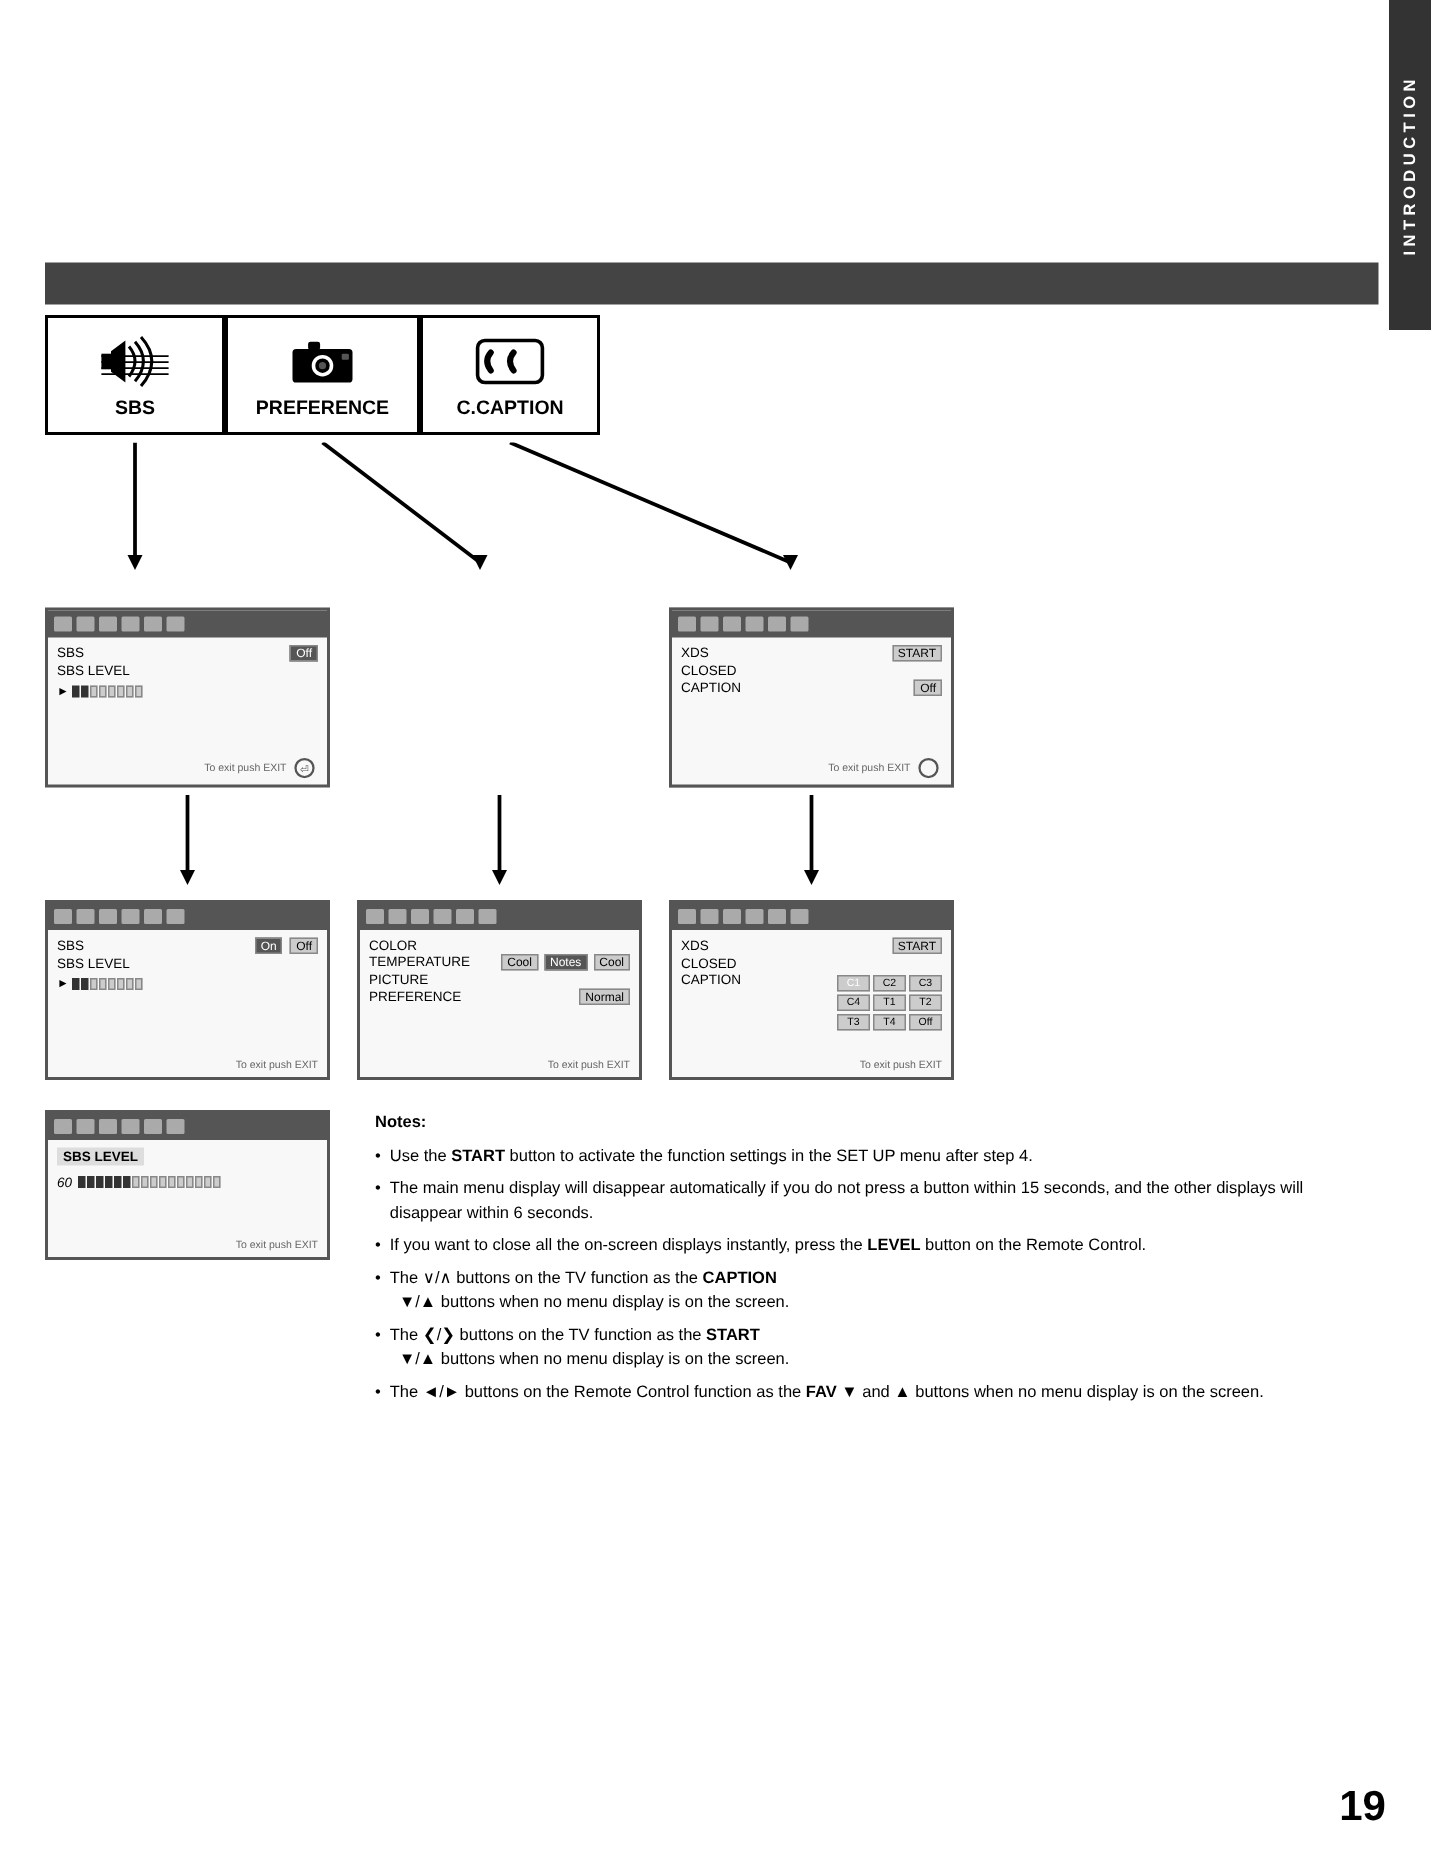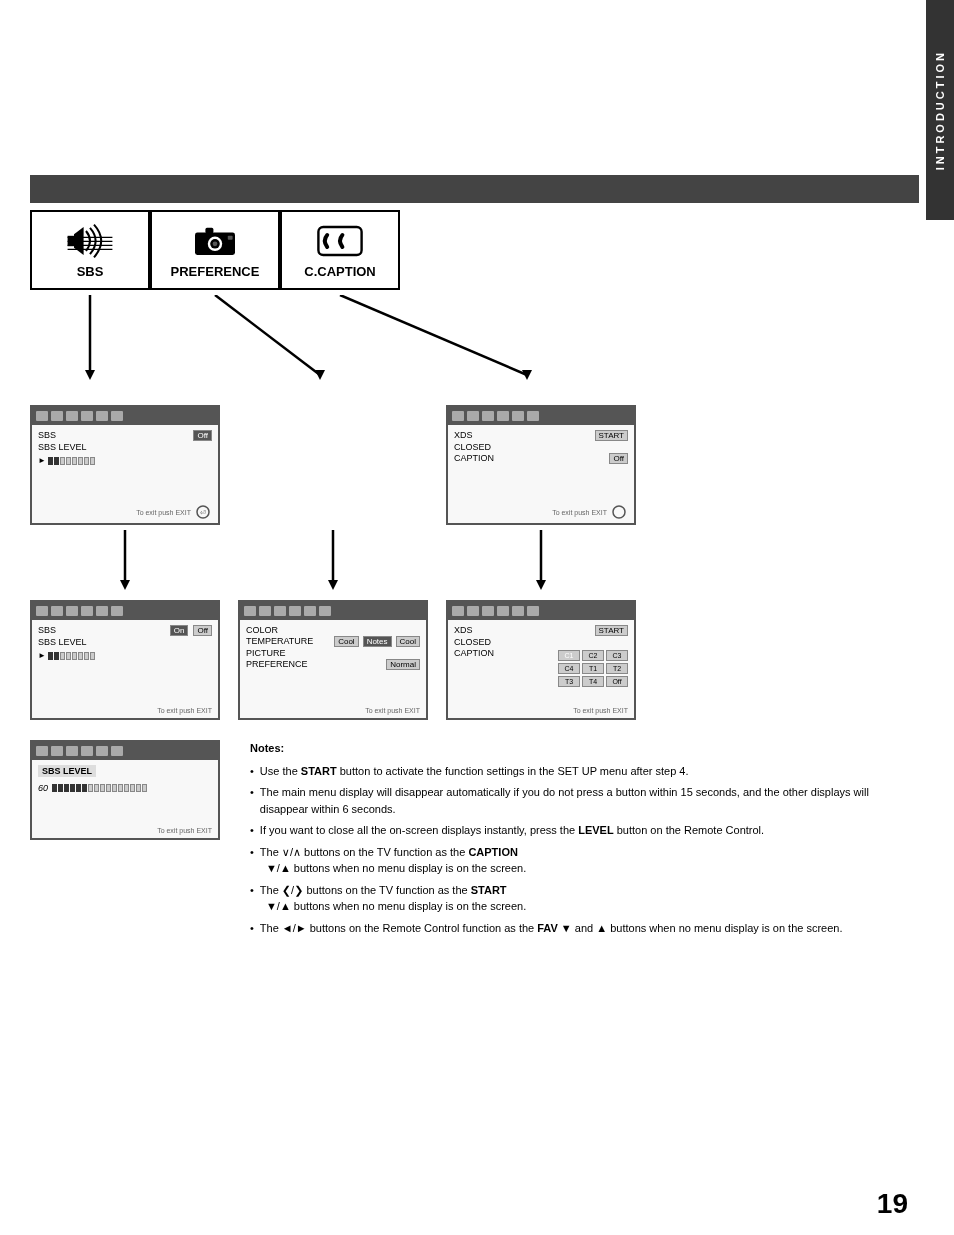--- a/index.html
+++ b/index.html
@@ -214,21 +214,21 @@
     }
 
     .note-text {
       flex: 1;
     }
 
     
     .page-number {
       position: absolute;
       bottom: 15px;
-      right: 46px;
+      right: 30px;
       font-size: 28px;
       font-weight: bold;
       color: #000;
     }
 
     .row-item {
       display: flex;
       justify-content: space-between;
       margin-bottom: 1px;
     }

